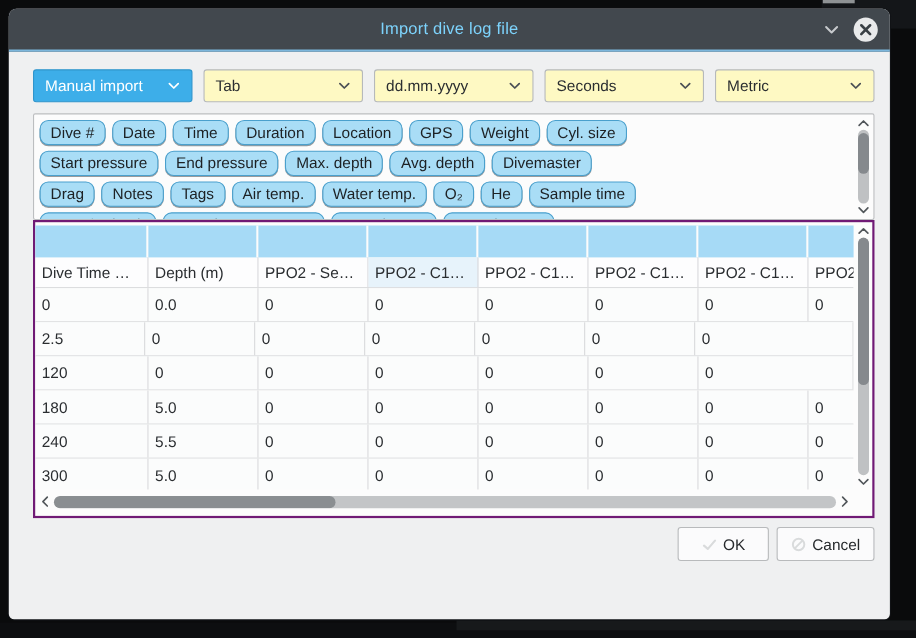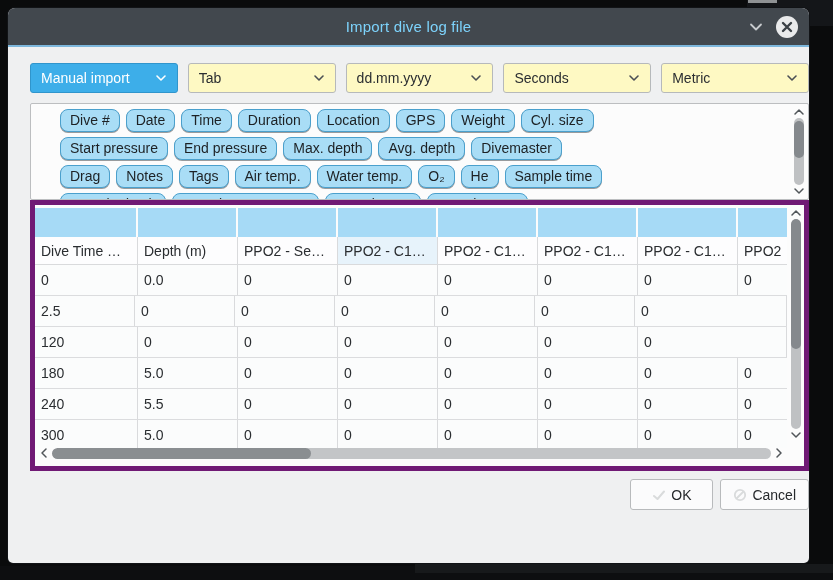--- a/index.html
+++ b/index.html
@@ -27,39 +27,39 @@
     display:flex;align-items:center;justify-content:center;position:relative;
   }
   .titlebar-title{color:#7dd3fc;font-size:15px;font-weight:500;letter-spacing:.2px;}
   .titlebar-right{position:absolute;right:11px;top:0;height:100%;display:flex;align-items:center;gap:12px;}
   .tb-shade{width:16px;height:16px;display:flex;align-items:center;justify-content:center;cursor:pointer;}
   .tb-close{
     width:22px;height:22px;border-radius:50%;background:#e9eaeb;
     display:flex;align-items:center;justify-content:center;cursor:pointer;
   }
 
-  .content{flex:1;padding:16px 0 0 22px;display:flex;flex-direction:column;position:relative;}
+  .content{flex:1;padding:16px 14px 0 22px;display:flex;flex-direction:column;position:relative;}
 
   
   .toolbar{display:flex;gap:10px;margin:0 0 10px 0;}
   .combo{
     flex:1;height:30px;box-sizing:border-box;
     background:#fef9c3;border:1px solid #b6b9bb;border-radius:3px;
     display:flex;align-items:center;justify-content:space-between;
     padding:0 10px;font-size:14px;color:#2b2e31;cursor:pointer;
   }
   .combo.accent{background:#3daee9;border-color:#3095cc;color:#ffffff;}
 
   
   .tags-panel{
     position:relative;height:97px;box-sizing:border-box;
     background:#fcfcfc;border:1px solid #bcbec0;border-radius:2px;
     overflow:hidden;padding:5px 24px 0 5px;
   }
-  .tag-row{display:flex;gap:6px;margin-bottom:5px;white-space:nowrap;margin-left:24px;}
+  .tag-row{display:flex;gap:6px;margin-bottom:5px;white-space:nowrap;}
   .tag{
     background:#a9ddf6;border:1px solid #4aa0cd;border-radius:8px;
     padding:2px 9px 3px 9px;font-size:14px;color:#1d2124;
     box-shadow:0 1px 0 rgba(70,74,78,.55);cursor:grab;flex:0 0 auto;
   }
 
   
   .vscroll{position:absolute;width:13px;display:flex;flex-direction:column;align-items:center;}
   .vscroll .vtrack{flex:1;width:10px;margin:2px 0;background:#bfc1c3;border-radius:5px;position:relative;overflow:hidden;}
   .vscroll .vthumb{position:absolute;left:0;width:100%;background:#85898d;border-radius:5px;}
@@ -68,21 +68,21 @@
 
   .hscroll{position:absolute;left:5px;right:21px;bottom:5px;height:16px;display:flex;align-items:center;gap:4px;}
   .hscroll .htrack{flex:1;height:11px;background:#c3c5c7;border-radius:6px;position:relative;overflow:hidden;}
   .hscroll .hthumb{position:absolute;top:0;left:0;height:100%;width:36%;background:#8a8e91;border-radius:6px;}
 
   .instruction{margin:8px 0 10px 1px;font-size:15px;color:#26292c;}
 
   
   .table-widget{
     position:relative;height:271px;box-sizing:border-box;
-    background:#fcfcfc;border:5px solid #701a75;overflow:hidden;
+    background:#fcfcfc;border:2px solid #701a75;overflow:hidden;
   }
   .grid-clip{width:calc(100% - 17px);height:243px;overflow:hidden;}
   .drop-row{display:flex;height:29px;margin-top:3px;}
   .drop-cell{box-sizing:border-box;flex:0 0 auto;background:#a6daf6;border-right:2px solid #fcfcfc;cursor:pointer;}
   .header-row{display:flex;height:27px;border-bottom:1px solid #d9dadc;background:#fdfdfe;}
   .cell{
     box-sizing:border-box;flex:0 0 auto;display:flex;align-items:center;
     border-right:1px solid #d9dadc;padding:0 6px;font-size:14px;color:#2a2d30;
     overflow:hidden;white-space:nowrap;
   }

